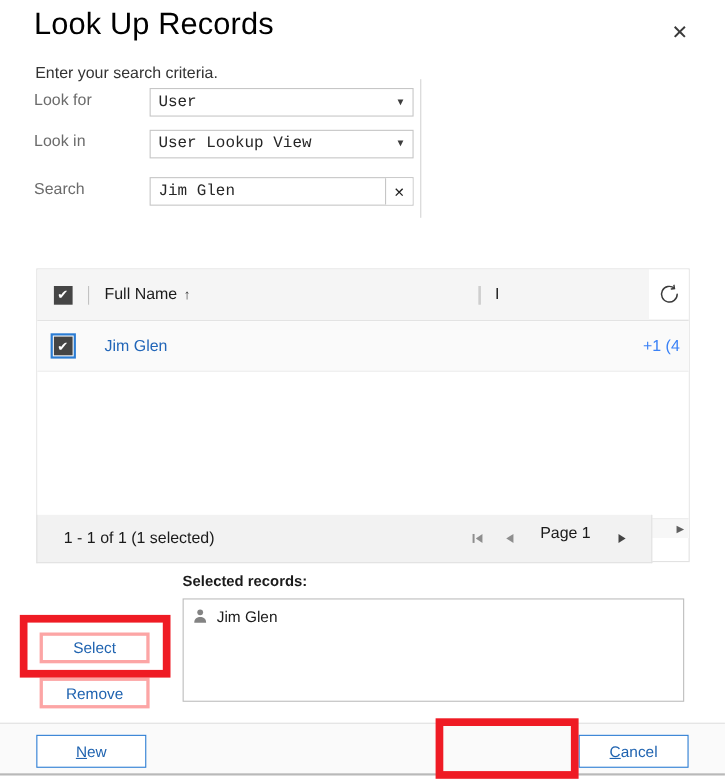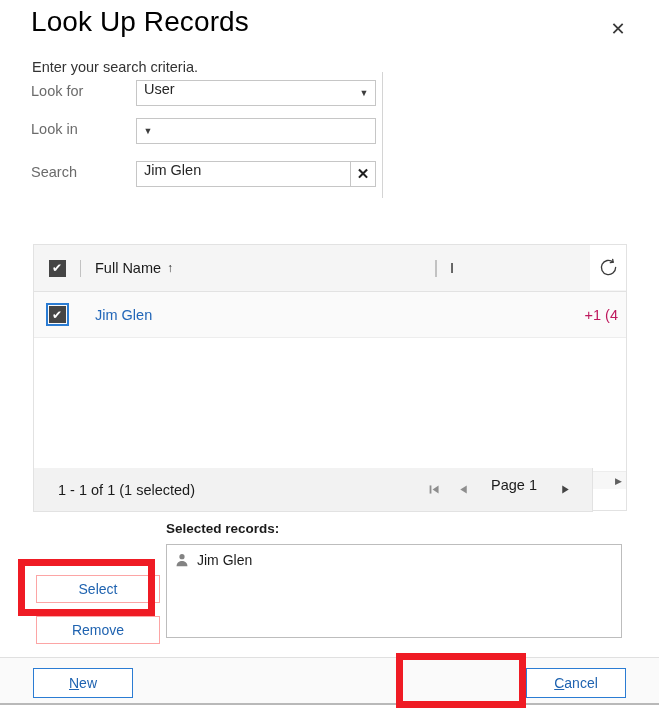--- a/index.html
+++ b/index.html
@@ -50,21 +50,21 @@
     position: absolute; left: 0; top: 3px;
     font-size: 14.5px; color: #6b6b6b;
     white-space: nowrap;
   }
   .field-control {
     position: absolute; left: 105px;
     width: 240px; height: 26px;
     box-sizing: border-box;
     border: 1px solid #c6c6c6;
     background: #ffffff;
-    display: flex; 
+    display: flex; align-items: center; font-family: Liberation Mono, monospace;
   }
   .field-control .value {
     flex: 1 1 auto;
     padding-left: 7px;
     font-size: 14.5px;
     color: #262626;
     white-space: nowrap; overflow: hidden;
   }
   .caret-box {
     width: 22px; height: 100%;
@@ -148,21 +148,21 @@
     flex: none;
   }
   .focus-ring { outline: 2px solid #2b7cd3; outline-offset: 1px; }
   #row-fullname {
     padding-left: 15px; width: 339px; flex: none;
     font-size: 14.5px; color: #2266b8; cursor: pointer;
     white-space: nowrap;
   }
   #row-phone {
     position: absolute; right: 8px;
-    font-size: 14.5px; color: #be185d;
+    font-size: 14.5px; color: #3b82f6;
     white-space: nowrap;
   }
 
   
   #grid-hscroll {
     position: absolute; left: 0; bottom: 0;
     width: 100%; height: 17px;
     background: #f7f7f7;
     border-top: 1px solid #ededed;
     display: flex; align-items: center;
@@ -224,23 +224,23 @@
   }
   #selected-item {
     display: flex; align-items: center; gap: 8px;
     font-size: 14px; color: #1b1b1b;
     cursor: pointer; white-space: nowrap;
   }
 
   
   .side-button {
     position: absolute; left: 36px;
-    width: 124px; height: 28px;
-    box-sizing: border-box;
-    border: 1px solid #fca5a5;
+    width: 100px; height: 28px;
+    box-sizing: border-box;
+    border: 3px solid #fca5a5;
     background: #ffffff;
     color: #1f63b0; font-size: 14px;
     font-family: "Liberation Sans", sans-serif;
     display: flex; align-items: center; justify-content: center;
     cursor: pointer;
   }
   #select-button { top: 575px; }
   #remove-button { top: 616px; }
 
   
@@ -296,20 +296,21 @@
   <span class="field-label">Look for</span>
   <div class="field-control">
     <span class="value">User</span>
     <span class="caret-box">▼</span>
   </div>
 </div>
 
 <div class="field-row" style="top:118px; width:340px;">
   <span class="field-label">Look in</span>
   <div class="field-control">
+    <span class="value">User Lookup View</span>
     <span class="caret-box">▼</span>
   </div>
 </div>
 
 <div class="field-row" style="top:161px; width:340px;">
   <span class="field-label">Search</span>
   <div class="field-control">
     <span class="value">Jim Glen</span>
     <span class="clear-box">✕</span>
   </div>

